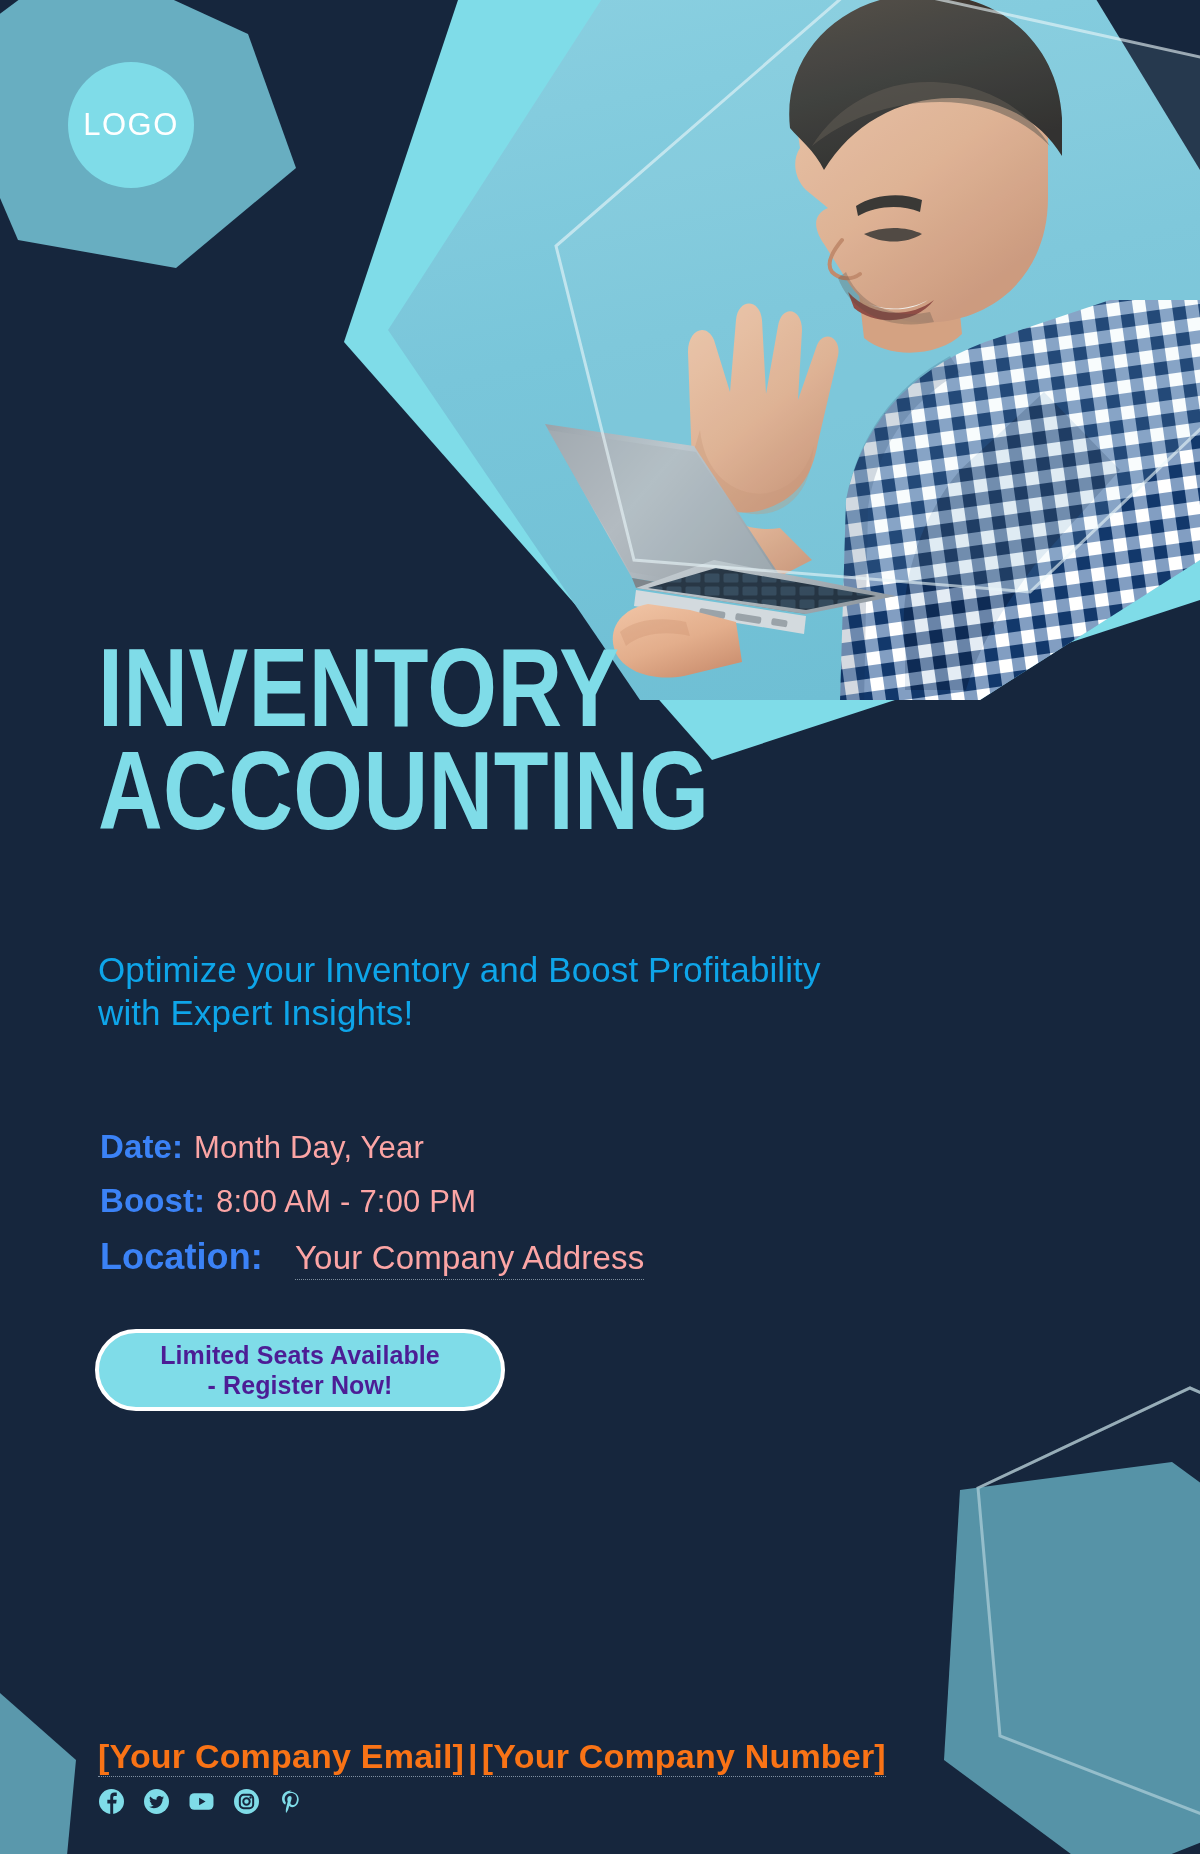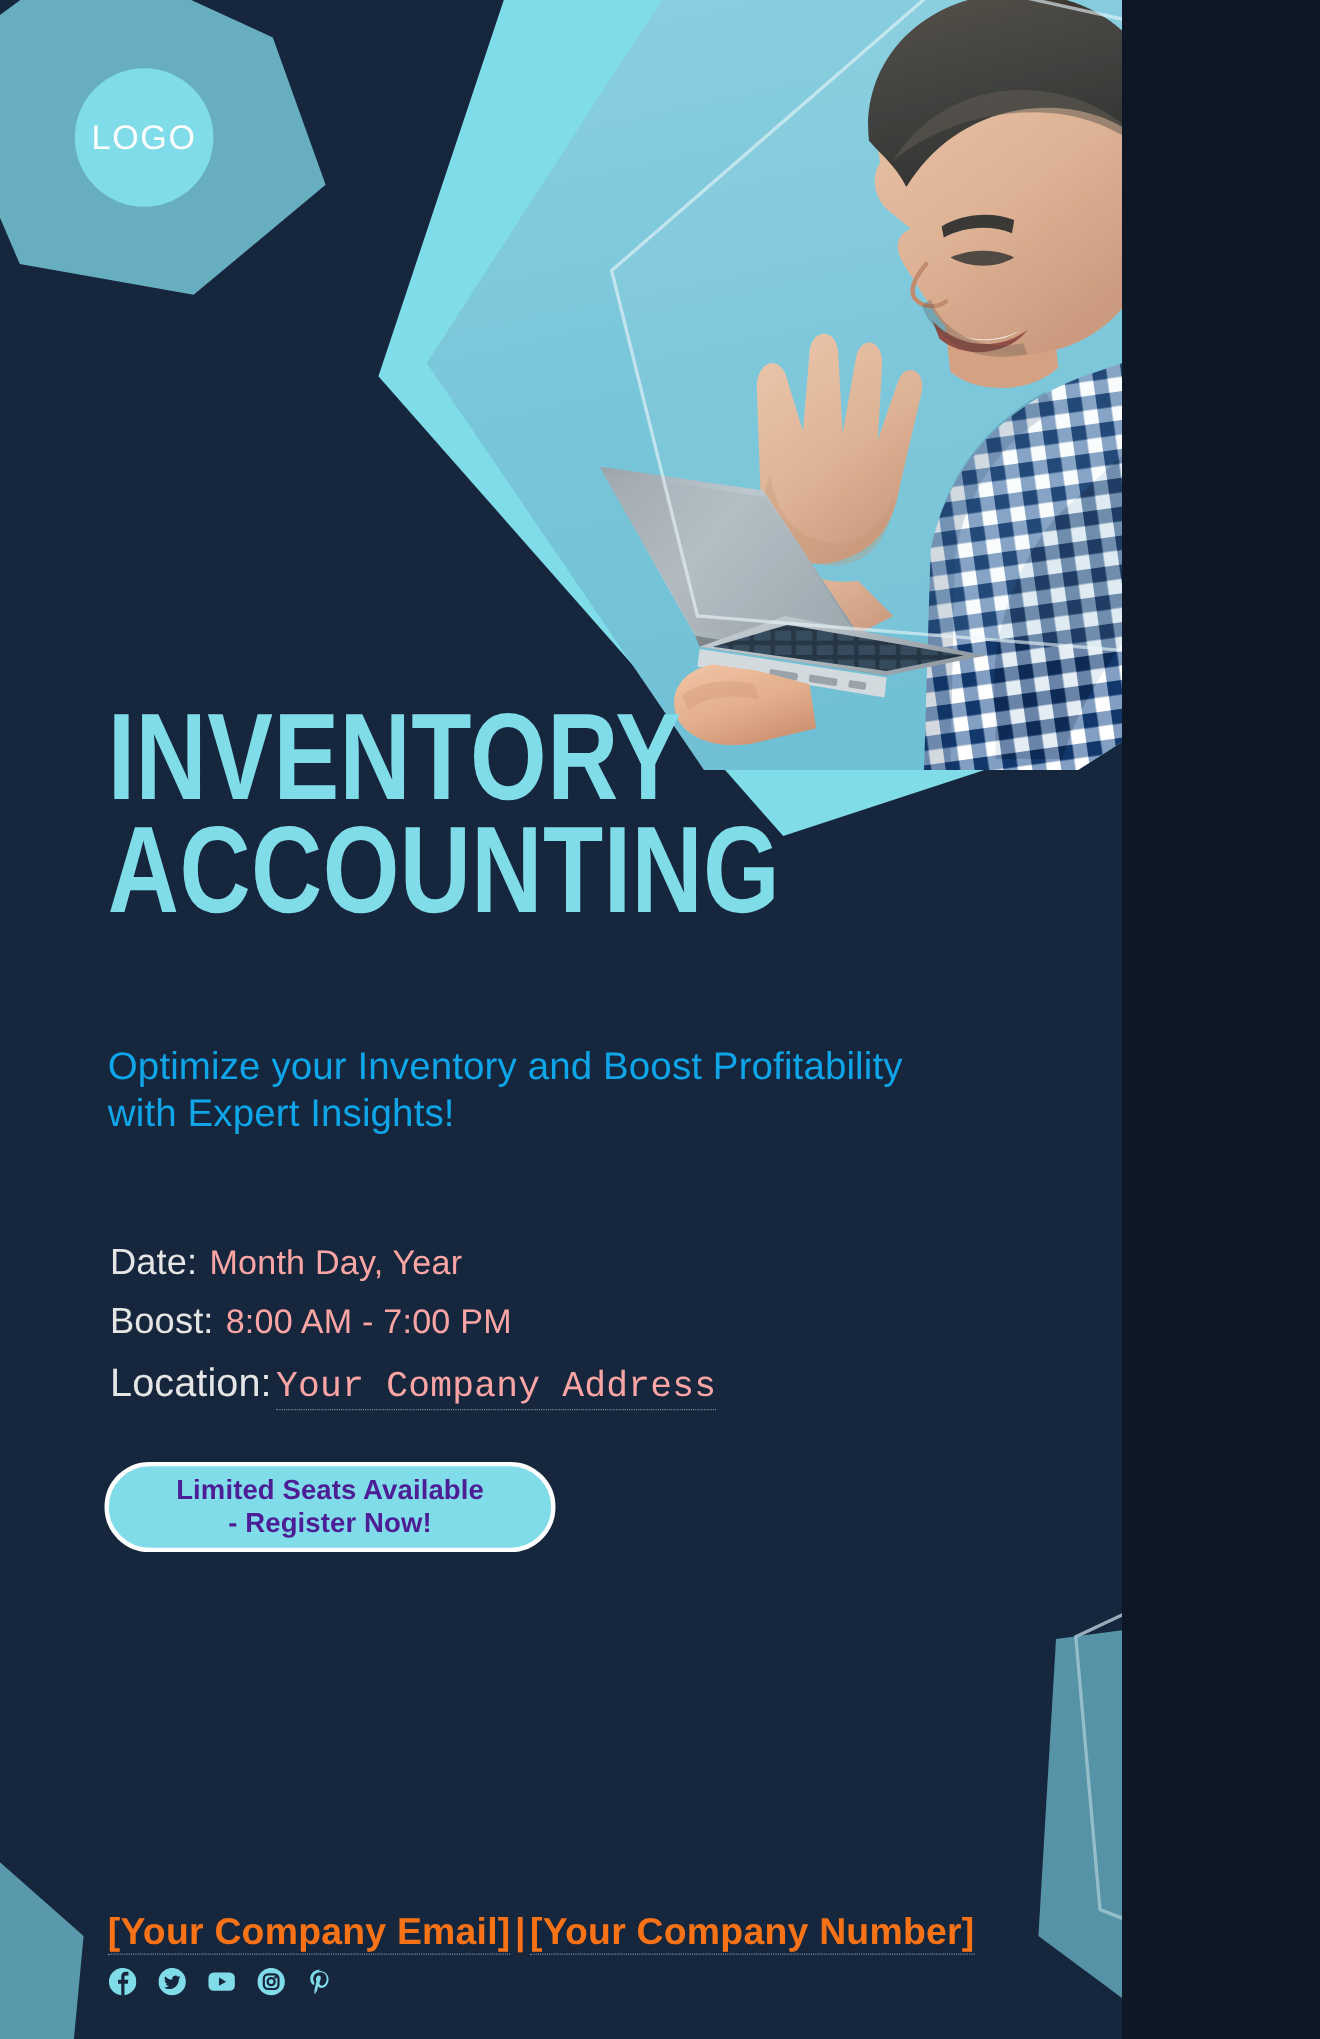--- a/index.html
+++ b/index.html
@@ -1,19 +1,19 @@
 <!DOCTYPE html>
 <html><head>
 <meta charset="utf-8">
 <style>
   html,body{margin:0;padding:0;background:#0e1725;}
   *{box-sizing:border-box;}
   .poster{
     position:relative;
-    width:1020px;height:1854px;
+    width:1200px;height:1854px;
     background:#16263D;
     overflow:hidden;
     font-family:"Liberation Sans", sans-serif;
   }
 
   
   .layer{position:absolute;top:0;left:0;width:1200px;height:1854px;pointer-events:none;}
   .layer svg{display:block;width:1200px;height:1854px;}
 
   
@@ -61,29 +61,29 @@
     line-height:1.22;
     font-weight:400;
     letter-spacing:0.1px;
   }
 
   
   .details{position:absolute;left:100px;top:1112px;width:800px;}
   .d-row{display:flex;align-items:baseline;margin-bottom:16px;}
   .d-row.loc{margin-bottom:0;}
   .d-label{
-    color:#e5e5e5;font-weight:400;font-size:33px;white-space:nowrap;
+    color:#3b82f6;font-weight:700;font-size:33px;white-space:nowrap;
     letter-spacing:0.1px;
   }
   .d-label.big{font-size:36px;}
   .d-value{
     color:#fca5a5;font-weight:400;font-size:31px;margin-left:11px;white-space:nowrap;
     letter-spacing:0.2px;
   }
-  .d-value.big{font-size:33px;margin-left:4px;font-family:Liberation Mono, monospace;}
+  .d-value.big{font-size:33px;margin-left:32px;}
   .d-value.u{
     border-bottom:1px dotted rgba(210,225,235,0.55);
     padding-bottom:2px;
   }
 
   
   .cta{
     position:absolute;left:95px;top:1313px;
     width:410px;height:82px;
     background:#7FDCE8;

